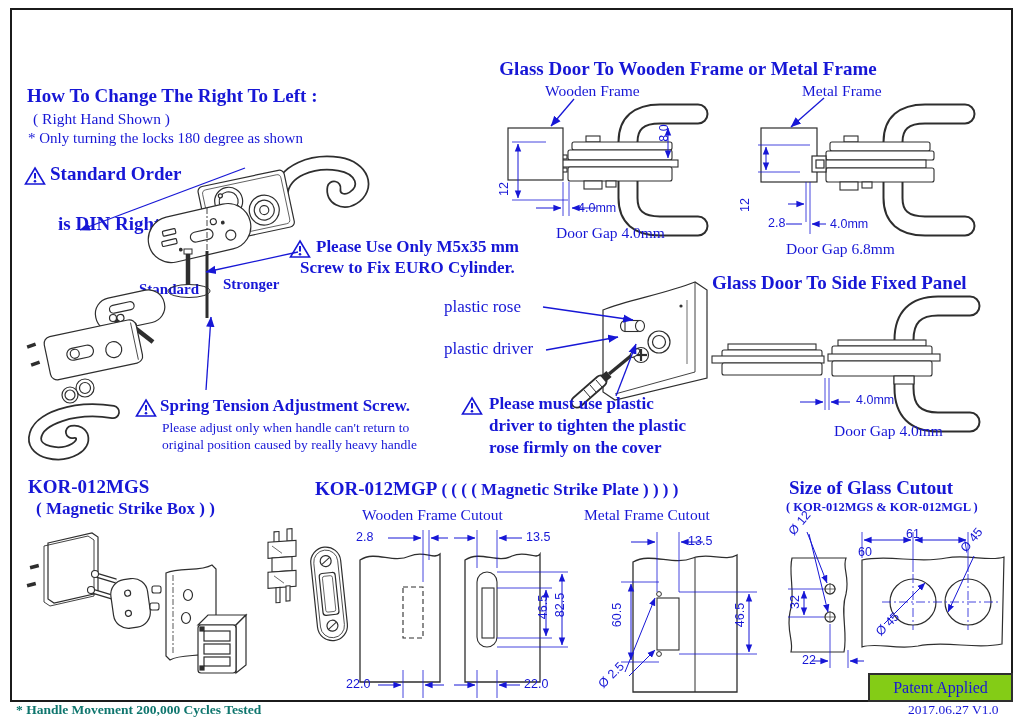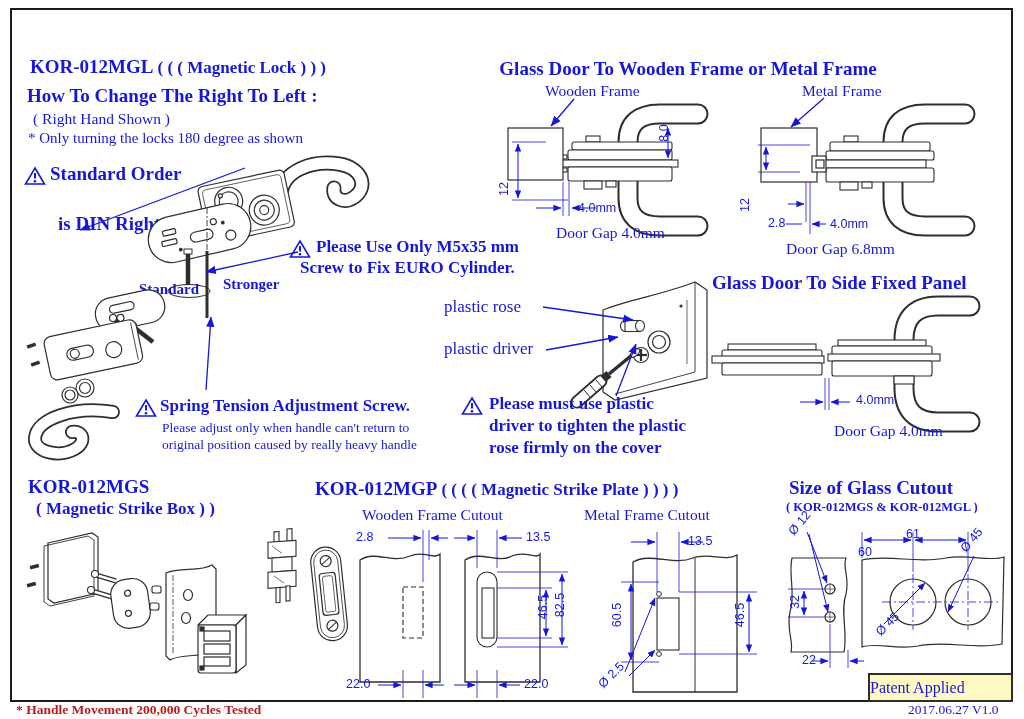--- a/index.html
+++ b/index.html
@@ -15,38 +15,34 @@
   .note{font-size:15px;}
   .warn{font-size:17px;font-weight:bold;}
   .warnsm{font-size:15px;font-weight:bold;}
   .body{font-size:13.5px;}
   .dim{font-family:"Liberation Sans","DejaVu Sans",sans-serif;font-size:12.5px;color:#1717d6;text-align:center;}
   .rot90{display:inline-block;transform:rotate(-90deg);}
   .rot45{display:inline-block;transform:rotate(-45deg);}
   .rot50{display:inline-block;transform:rotate(-50deg);}
   .mainborder{position:absolute;left:10px;top:8px;width:999px;height:690px;border:2px solid #1b1b1b;}
   .patentbox{position:absolute;left:868px;top:673px;width:141px;height:25px;border:2px solid #2e2e2e;
-             background:#fef9c3;font-size:16px;line-height:25px;}
-  .red{color:#b91c1c;font-weight:bold;font-size:13.5px;}
+             background:#84cc16;text-align:center;font-size:16px;line-height:25px;}
+  .red{color:#0f766e;font-weight:bold;font-size:13.5px;}
   .ver{color:#1717d6;font-size:13.5px;}
   svg{position:absolute;overflow:visible;}
   .wicon{width:22px;height:20px;}
 </style>
 </head>
 <body>
 
 <div id="page">
 
   <div class="mainborder"></div>
 
 
-  <div class="abs" style="left:30px;top:56px;">
-    <span class="blue h3">KOR-012MGL</span>
-    <span class="blue h3s">( ( ( Magnetic Lock ) ) )</span>
-  </div>
   <div class="abs blue h3" style="left:27px;top:85px;">How To Change The Right To Left :</div>
   <div class="abs blue lbl" style="left:33px;top:110px;">( Right Hand Shown )</div>
   <div class="abs blue note" style="left:28px;top:130px;">*  Only turning the locks 180 degree as shown</div>
 
   <svg class="wicon" style="left:24px;top:166px;" viewBox="0 0 22 20">
     <path d="M11 2 L20.5 18 H1.5 Z" fill="none" stroke="#1717d6" stroke-width="1.6"></path>
     <line x1="11" y1="7" x2="11" y2="12.5" stroke="#1717d6" stroke-width="2"></line>
     <circle cx="11" cy="15.2" r="1.3" fill="#1717d6"></circle>
   </svg>
   <div class="abs blue h3" style="left:50px;top:163px;">Standard Order</div>

